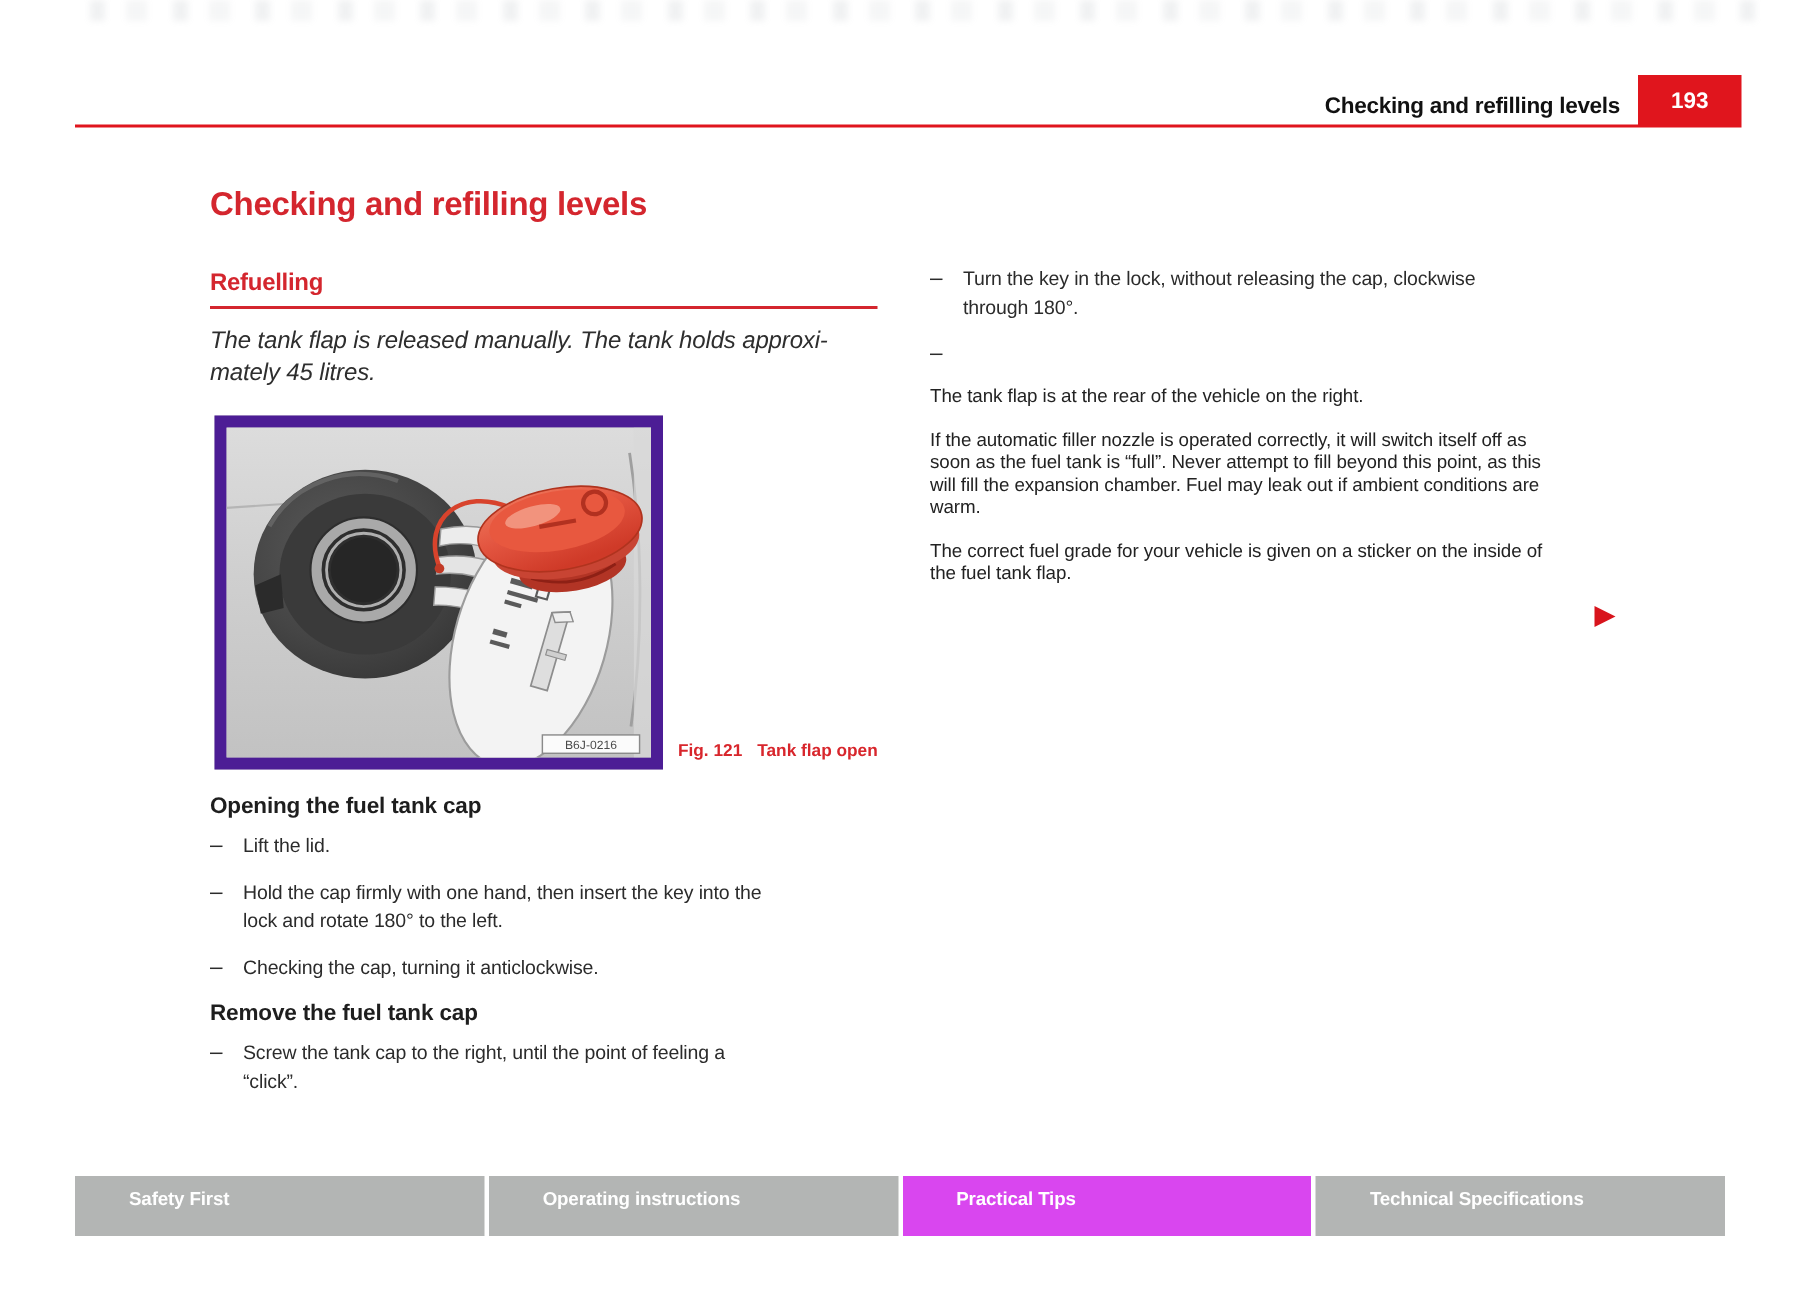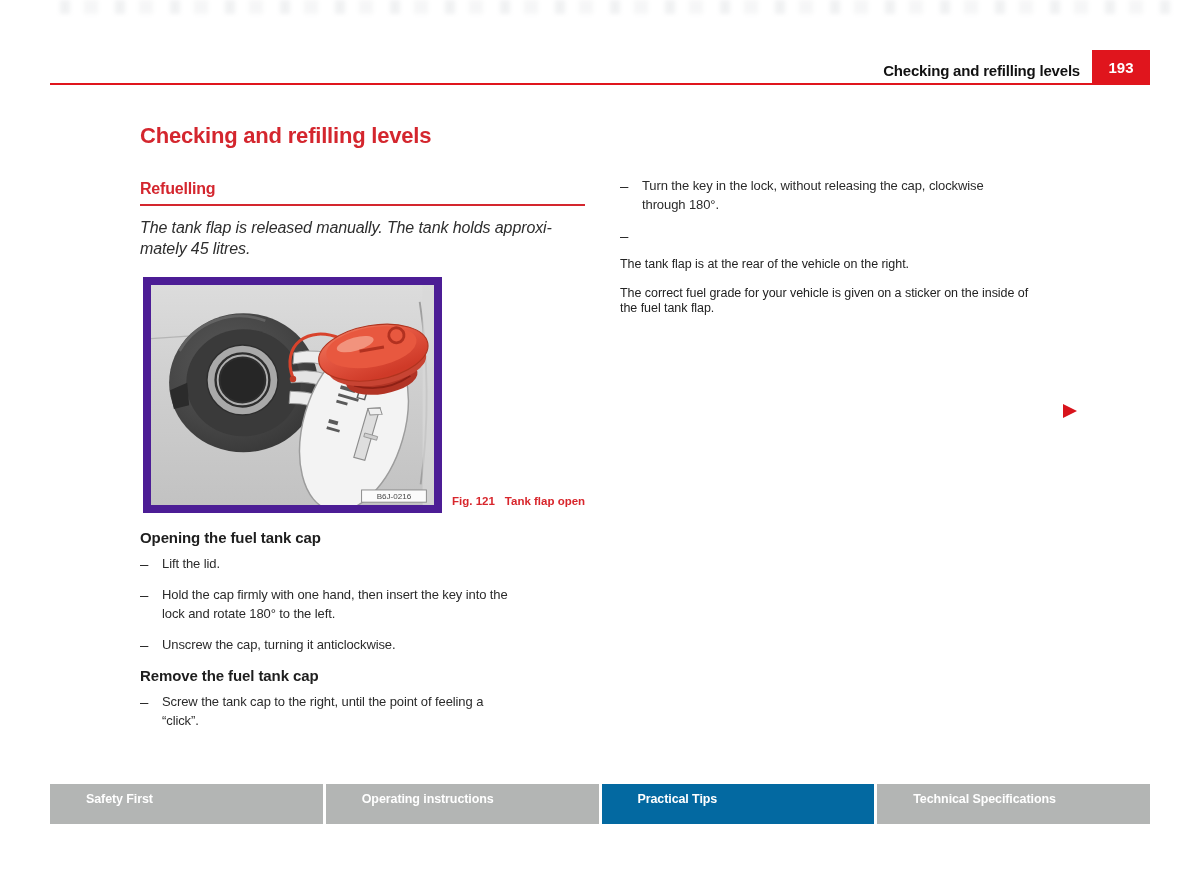--- a/index.html
+++ b/index.html
@@ -22,21 +22,21 @@
     opacity: .5;
   }
 
   
   .header-title {
     position: absolute; top: 62px; right: 120px;
     font-size: 15px; font-weight: bold; color: #111;
     letter-spacing: -0.2px;
   }
   .page-number-box {
-    position: absolute; left: 1092px; top: 50px; width: 58px; height: 35px;
+    position: absolute; left: 1092px; top: 50px; width: 69px; height: 35px;
     background: #e0151d; color: #fff;
     display: flex; align-items: center; justify-content: center;
     font-size: 15px; font-weight: bold;
   }
   .header-rule {
     position: absolute; left: 50px; top: 83px; width: 1042px; height: 2px;
     background: #e0151d;
   }
 
   
@@ -114,21 +114,21 @@
     position: absolute; left: 50px; top: 784px; width: 1100px; height: 40px;
     display: flex; gap: 3px;
   }
   .footer-tab {
     flex: 1 1 0;
     background: #b3b5b4;
     color: #fff; font-size: 12.5px; font-weight: bold;
     padding: 8px 0 0 36px;
     letter-spacing: -0.1px;
   }
-  .footer-tab.active { background: #0369a1; }
+  .footer-tab.active { background: #d946ef; }
 </style>
 </head>
 <body>
 
 <div class="page">
 
   <div class="scan-artifact"></div>
 
   <div class="header-title">Checking and refilling levels</div>
   <div class="page-number-box">193</div>
@@ -228,21 +228,21 @@
       <span class="dash">–</span>
       <span class="b-text">Lift the lid.</span>
     </div>
     <div class="bullet">
       <span class="dash">–</span>
       <span class="b-text">Hold the cap firmly with one hand, then insert the key into the
 lock and rotate 180° to the left.</span>
     </div>
     <div class="bullet">
       <span class="dash">–</span>
-      <span class="b-text">Unscrew the cap, turning it anticlockwise.</span>
+      <span class="b-text">Checking the cap, turning it anticlockwise.</span>
     </div>
 
     <div class="sub-heading closing">Remove the fuel tank cap</div>
 
     <div class="bullet">
       <span class="dash">–</span>
       <span class="b-text">Screw the tank cap to the right, until the point of feeling a
 “click”.</span>
     </div>
   </div>
@@ -252,20 +252,24 @@
       <span class="dash">–</span>
       <span class="b-text">Turn the key in the lock, without releasing the cap, clockwise
 through 180°.</span>
     </div>
     <div class="bullet">
       <span class="dash">–</span>
     </div>
 
     <div class="paras">
       <p class="para">The tank flap is at the rear of the vehicle on the right.</p>
+      <p class="para">If the automatic filler nozzle is operated correctly, it will switch itself off as
+soon as the fuel tank is “full”. Never attempt to fill beyond this point, as this
+will fill the expansion chamber. Fuel may leak out if ambient conditions are
+warm.</p>
       <p class="para">The correct fuel grade for your vehicle is given on a sticker on the inside of
 the fuel tank flap.</p>
     </div>
   </div>
 
   <div class="continue-marker"></div>
 
   <div class="footer-tabs">
     <div class="footer-tab">Safety First</div>
     <div class="footer-tab">Operating instructions</div>

